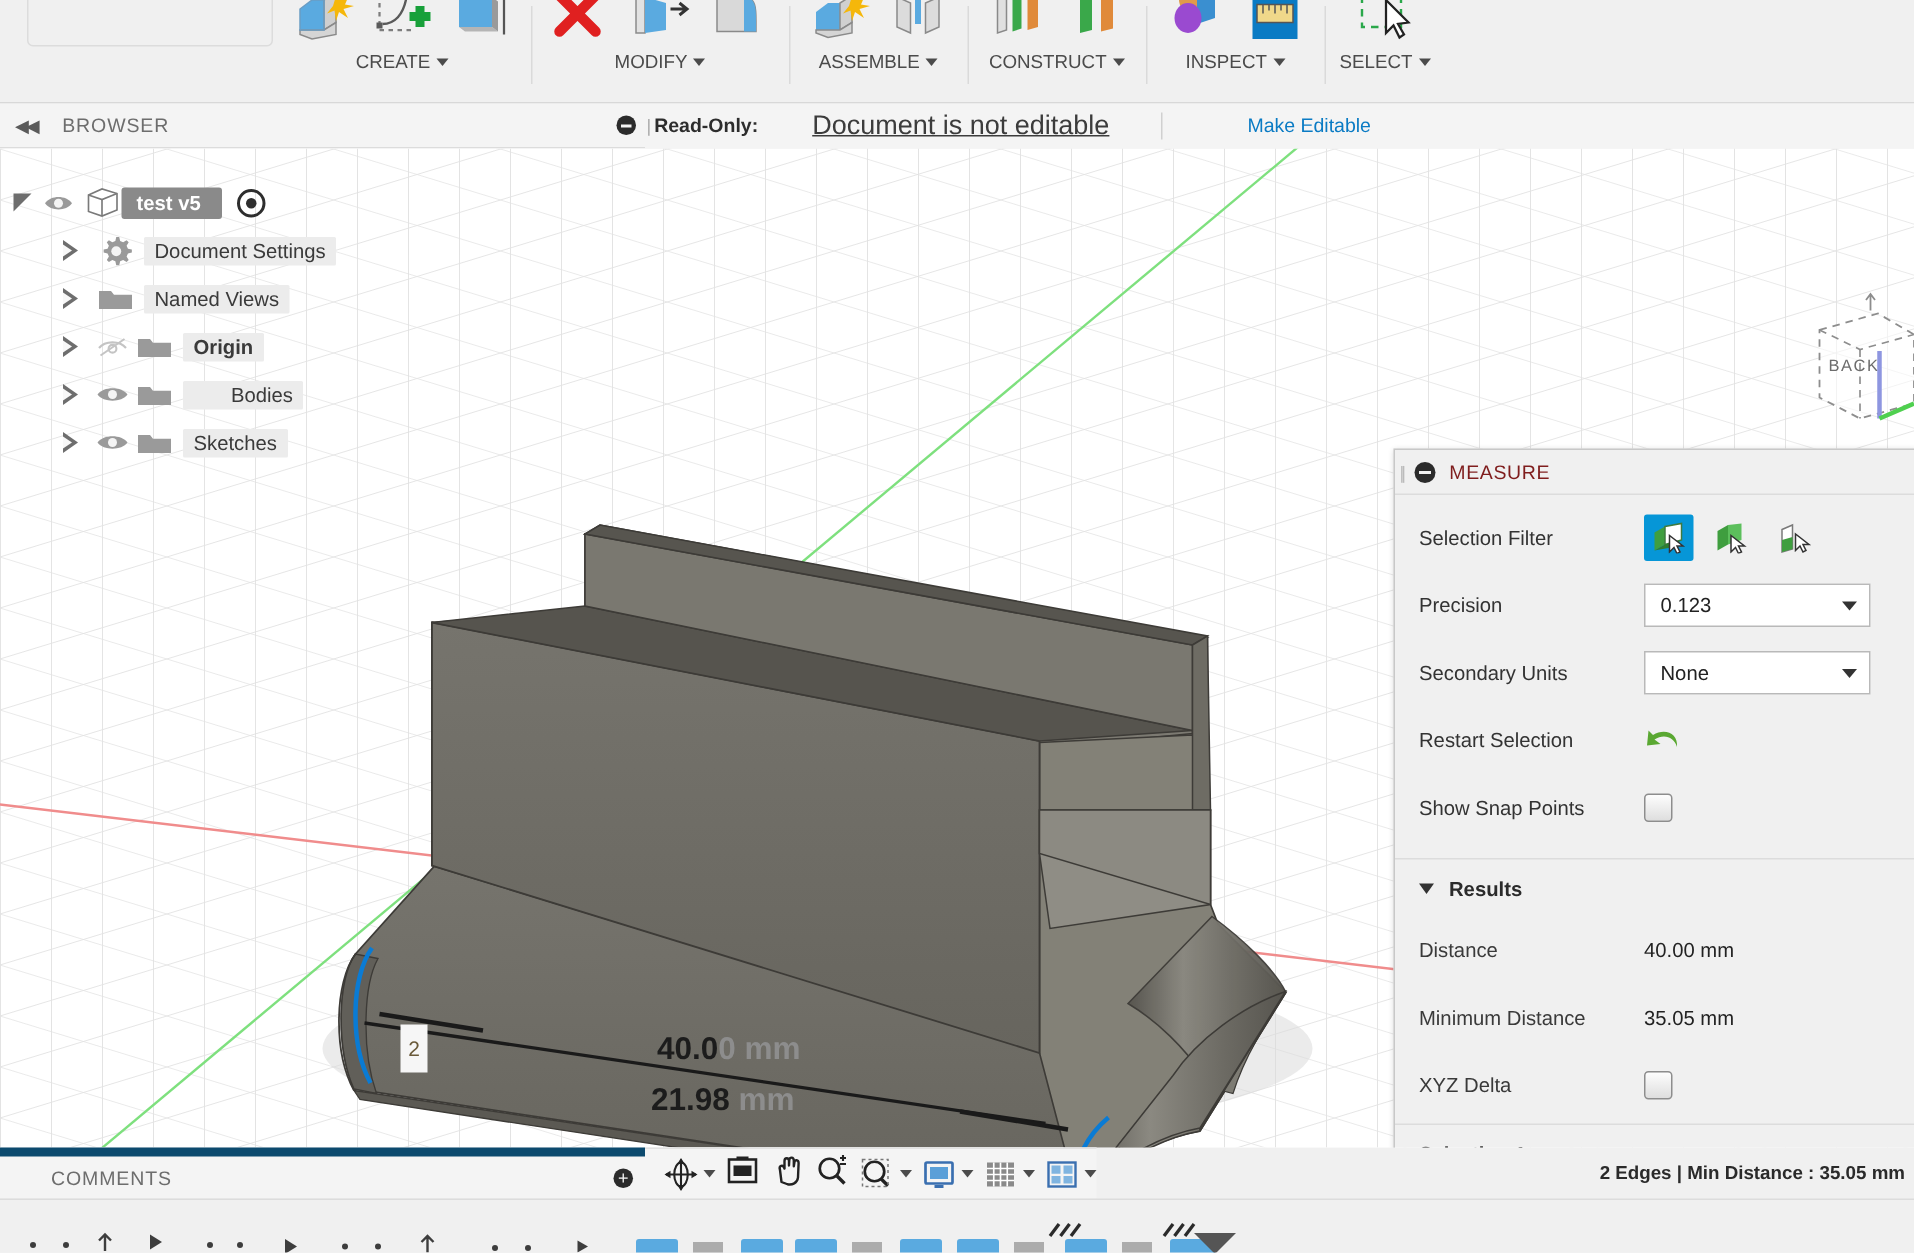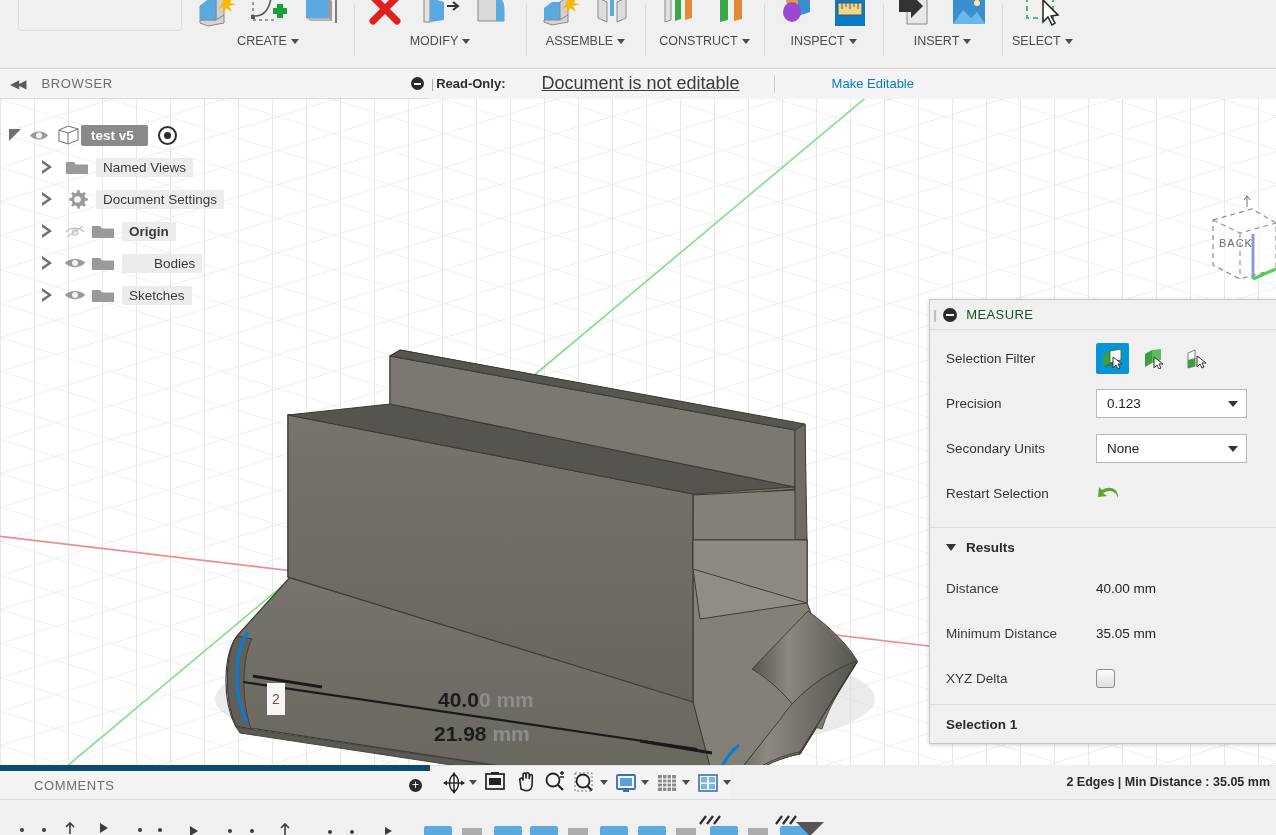--- a/index.html
+++ b/index.html
@@ -112,21 +112,21 @@
   .m-head {
     height: 29px; display: flex; align-items: center;
     border-bottom: 1px solid #dcdcdc; background: #f0f0f0;
   }
   .m-grip { color:#bbb; font-size: 12px; margin-left: 3px; letter-spacing:-2px;}
   .m-min {
     width: 14px; height: 14px; border-radius: 50%; background: #2b2b2b; margin-left: 8px;
     display:flex;align-items:center;justify-content:center;
   }
   .m-min i { width: 8px; height: 2px; background: #f0f0f0; display:block; }
-  .m-title { margin-left: 9px; font-size: 13px; color: #14532d; letter-spacing: .4px; }
+  .m-title { margin-left: 9px; font-size: 13px; color: #7f1d1d; letter-spacing: .4px; }
   .m-body { padding: 6px 0 8px 0; }
   .m-row { display: flex; align-items: center; height: 45px; padding-left: 16px; }
   .m-lab { width: 150px; font-size: 13.5px; color: #333; }
   .sel-filter { display: flex; gap: 9px; align-items: center; }
   .sf-btn { width: 33px; height: 31px; display:flex;align-items:center;justify-content:center; border-radius:2px; }
   .sf-btn.active { background: #0696d7; }
   .m-select {
     width: 151px; height: 29px; background: #fff; border: 1px solid #b9b9b9;
     display:flex;align-items:center;justify-content:space-between; padding: 0 8px 0 10px;
     box-sizing: border-box; font-size: 13.5px; color: #222;
@@ -325,41 +325,20 @@
           <path d="M11,9 L11,6 M35,9 L35,6 M11,7 L35,7" stroke="#fff" stroke-width="1.4" fill="none"></path>
         </svg>
           </span>
       </div>
       <div class="rg-label">
         <span>INSPECT</span>
         <span class="caret"></span>
       </div>
     </div>
 
-    <div class="ribbon-group">
-      <div class="rg-icons">
-        <span>
-            <svg class="ico" viewBox="0 0 46 40">
-          <polygon points="14,4 34,4 34,34 14,34" fill="#e8e8e8" stroke="#8a8a8a" stroke-width="1"></polygon>
-          <path d="M6,22 L6,10 L18,10 L18,4 L30,16 L18,28 L18,22 Z" fill="#333"></path>
-        </svg>
-          </span>
-        <span>
-            <svg class="ico" viewBox="0 0 46 40">
-          <rect x="7" y="6" width="32" height="28" fill="#3a8fd0"></rect>
-          <circle cx="31" cy="13" r="3" fill="#ffe9a0"></circle>
-          <polygon points="7,34 17,20 25,28 31,22 39,34" fill="#6ab8e8"></polygon>
-        </svg>
-          </span>
-      </div>
-      <div class="rg-label">
-        <span>INSERT</span>
-        <span class="caret"></span>
-      </div>
-    </div>
 
     <div class="ribbon-group">
       <div class="rg-icons">
         <span>
             <svg class="ico" viewBox="0 0 46 40">
           <rect x="8" y="6" width="26" height="22" fill="none" stroke="#2aa84a" stroke-width="1.6" stroke-dasharray="5,4"></rect>
           <path d="M24,10 L24,32 L29,27 L33,35 L36,33 L32,26 L39,25 Z" fill="#fff" stroke="#222" stroke-width="1.5"></path>
         </svg>
           </span>
       </div>
@@ -555,38 +534,38 @@
         <span class="radio-o">
             <i></i>
           </span>
       </div>
 
       <div class="tnode indent">
         <span class="tw">
             <span class="tri-right"></span>
           </span>
         <span style="margin-left:6px;width:26px;display:flex;justify-content:center;">
-          <svg width="24" height="18" viewBox="0 0 24 18">
-              <path d="M1,4 L9,4 L11,6.5 L23,6.5 L23,16 L1,16 Z" fill="#9a9a9a"></path>
-            </svg>
-        </span>
-        <span class="tlabel-hl" style="margin-left:6px;">Named Views</span>
-      </div>
-
-      <div class="tnode indent">
-        <span class="tw">
-            <span class="tri-right"></span>
-          </span>
-        <span style="margin-left:6px;width:26px;display:flex;justify-content:center;">
           <svg width="21" height="21" viewBox="0 0 21 21">
             <path d="M10.5,1 l2,0 l.6,2.6 l2,.9 l2.3,-1.4 l1.4,1.4 l-1.4,2.3 l.9,2 l2.6,.6 l0,2 l-2.6,.6 l-.9,2 l1.4,2.3 l-1.4,1.4 l-2.3,-1.4 l-2,.9 l-.6,2.6 l-2,0 l-.6,-2.6 l-2,-.9 l-2.3,1.4 l-1.4,-1.4 l1.4,-2.3 l-.9,-2 l-2.6,-.6 l0,-2 l2.6,-.6 l.9,-2 l-1.4,-2.3 l1.4,-1.4 l2.3,1.4 l2,-.9 z" fill="#9a9a9a"></path>
             <circle cx="10.5" cy="10.5" r="3.3" fill="#f4f4f4"></circle>
           </svg>
         </span>
         <span class="tlabel-hl" style="margin-left:6px;">Document Settings</span>
+      </div>
+
+      <div class="tnode indent">
+        <span class="tw">
+            <span class="tri-right"></span>
+          </span>
+        <span style="margin-left:6px;width:26px;display:flex;justify-content:center;">
+          <svg width="24" height="18" viewBox="0 0 24 18">
+              <path d="M1,4 L9,4 L11,6.5 L23,6.5 L23,16 L1,16 Z" fill="#9a9a9a"></path>
+            </svg>
+        </span>
+        <span class="tlabel-hl" style="margin-left:6px;">Named Views</span>
       </div>
 
       <div class="tnode indent">
         <span class="tw">
             <span class="tri-right"></span>
           </span>
         <span class="eye" style="margin-left:4px;">
           <svg width="22" height="15" viewBox="0 0 22 15">
             <path d="M2,8 C6,3 16,3 20,8" fill="none" stroke="#c4c4c4" stroke-width="1.4"></path>
             <circle cx="11" cy="8.5" r="2.6" fill="none" stroke="#c4c4c4" stroke-width="1.4"></circle>
@@ -696,20 +675,24 @@
 
         <div class="m-row">
           <span class="m-lab">Restart Selection</span>
           <span>
             <svg width="25" height="22" viewBox="0 0 25 22">
               <path d="M6,7 C14,2 23,6 22,15 C20,8 13,6 7,10 L11,13 L2,14 L3,4 Z" fill="#5aa832"></path>
             </svg>
           </span>
         </div>
 
+        <div class="m-row">
+          <span class="m-lab">Show Snap Points</span>
+          <span class="chkbox"></span>
+        </div>
       </div>
 
       <div class="m-divider"></div>
 
       <div class="m-sec">
         <span class="tri-d2"></span>
         <span>Results</span>
       </div>
 
       <div class="m-res">

